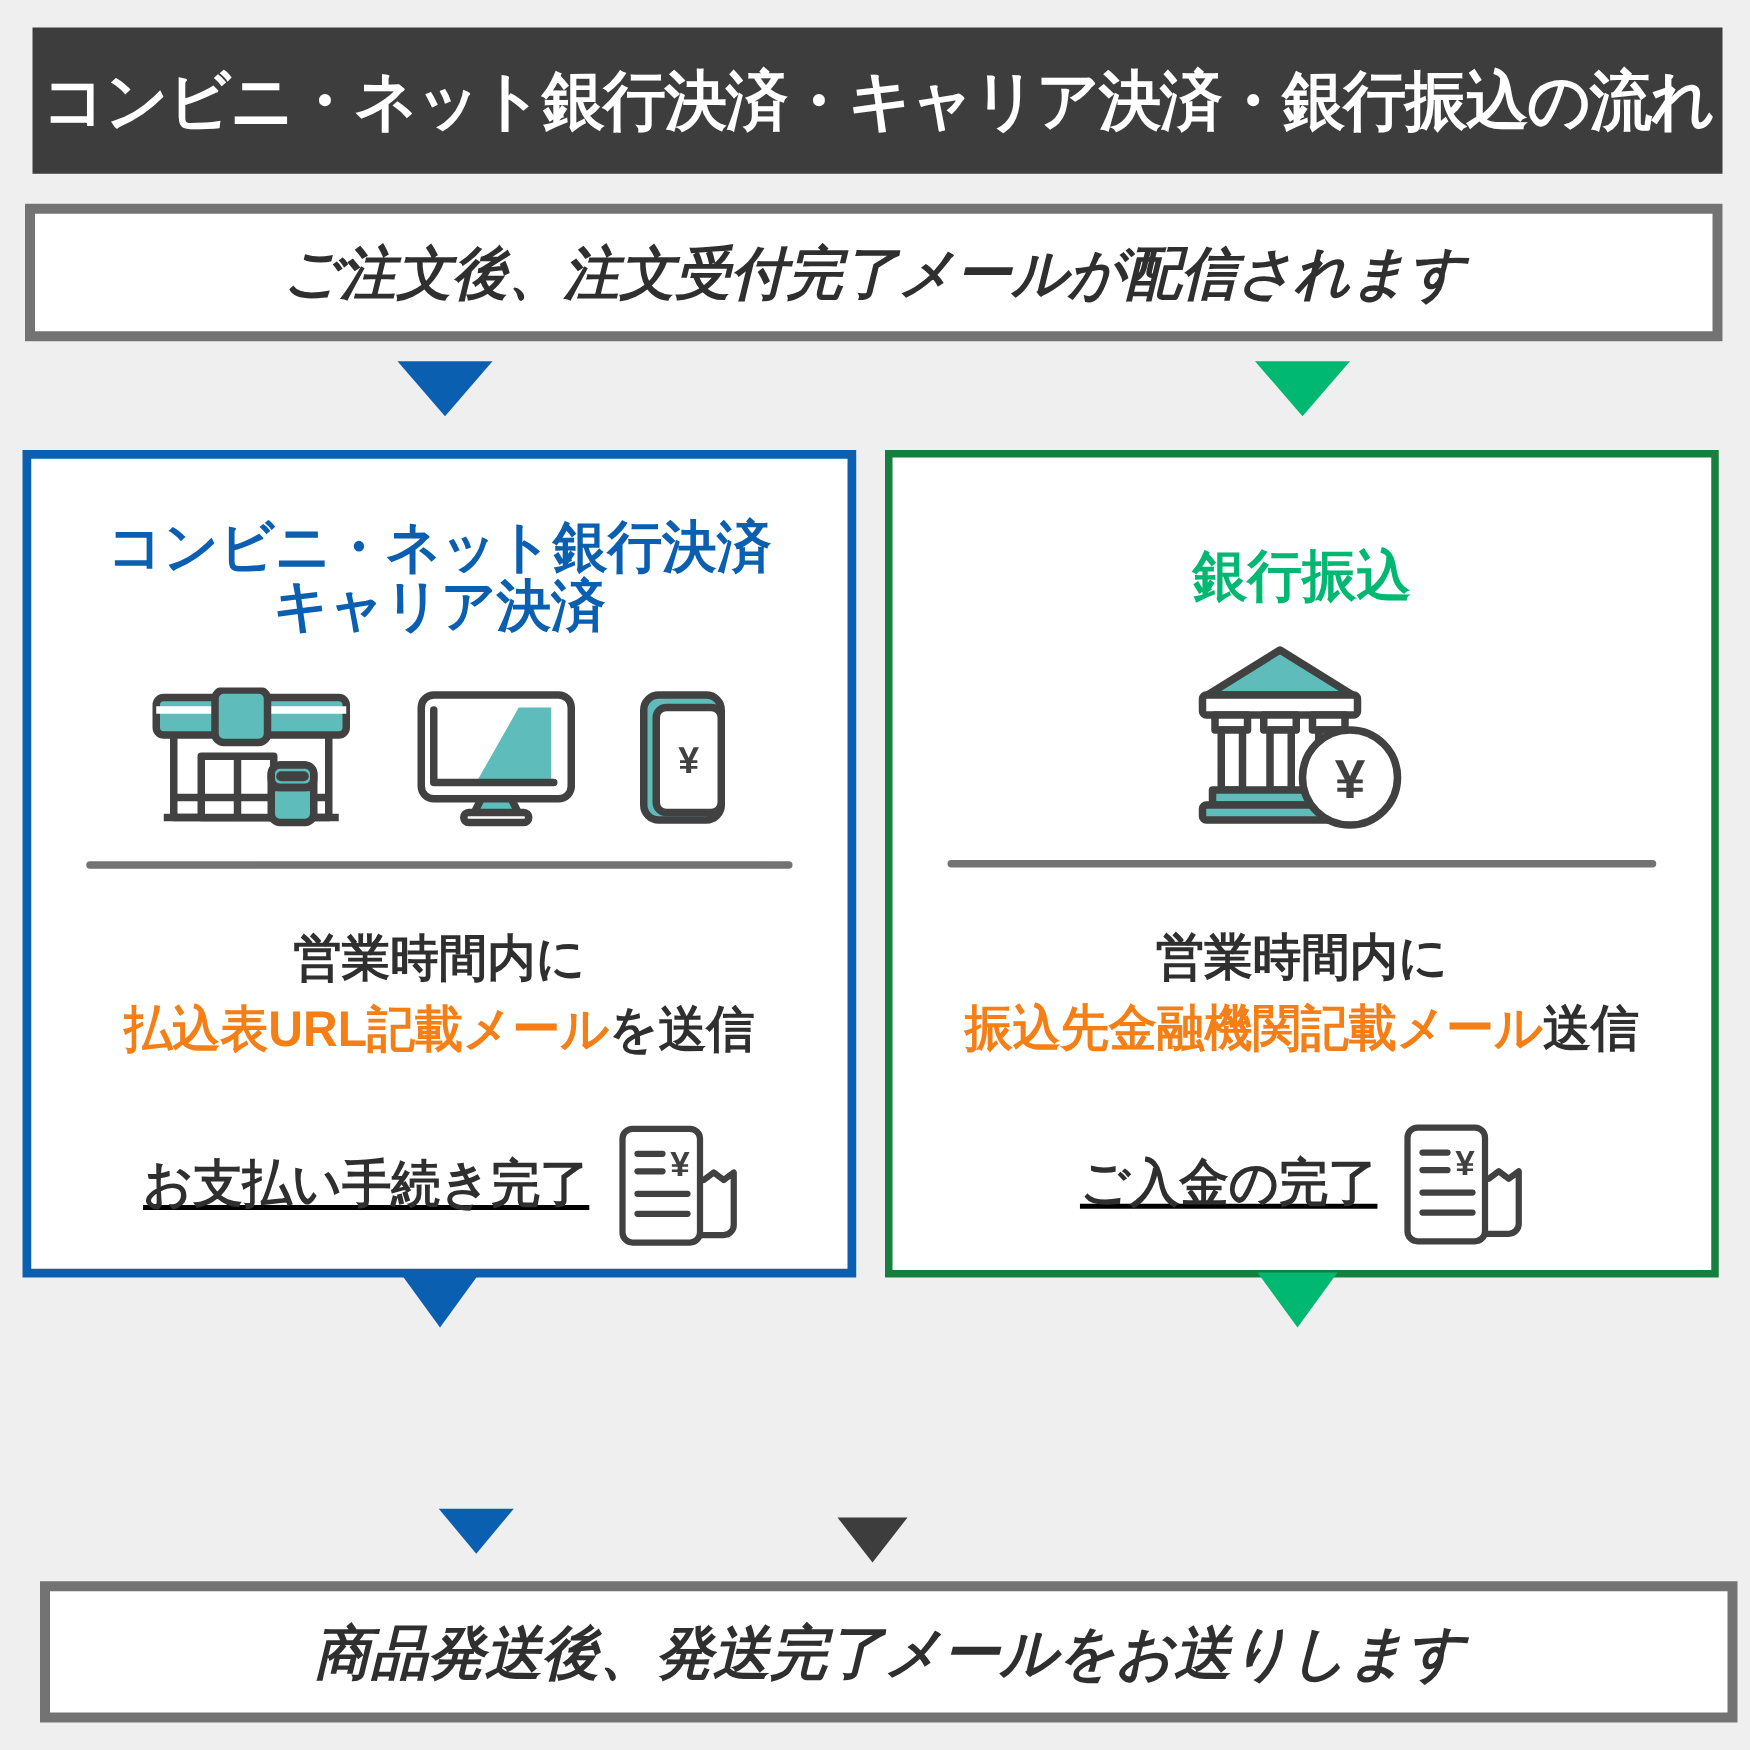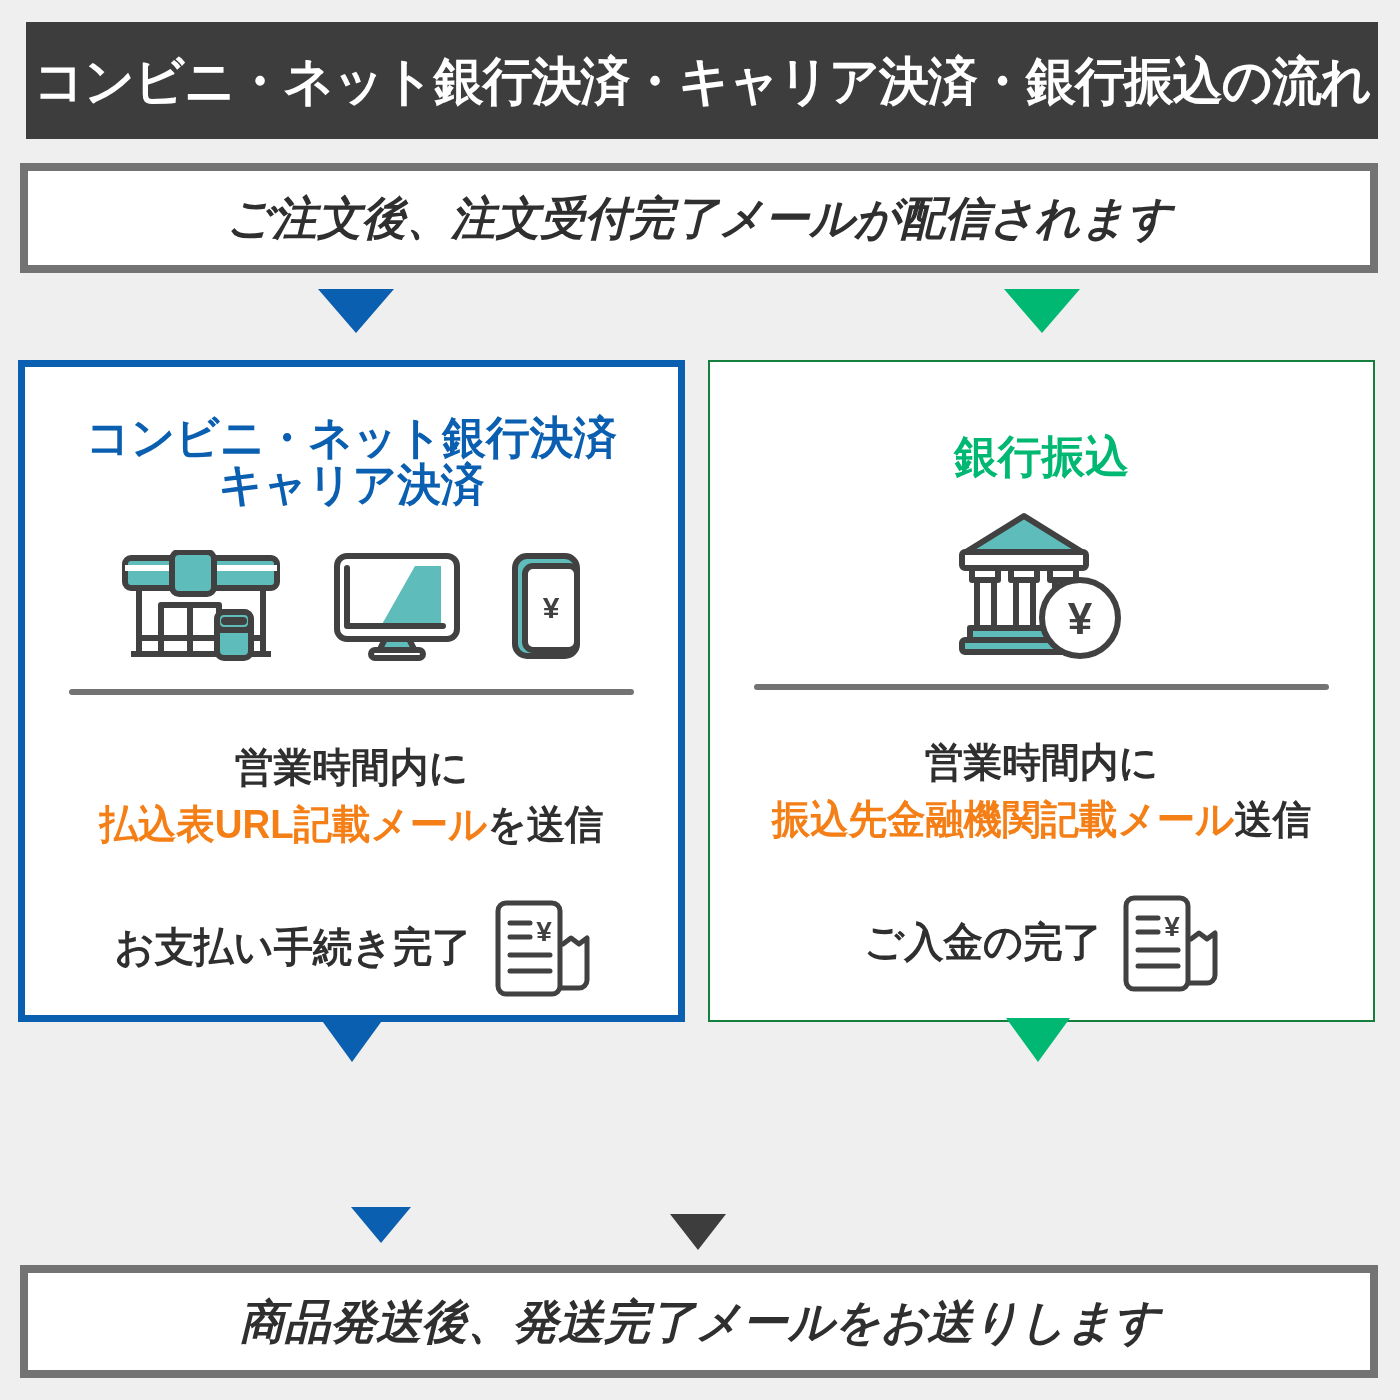--- a/index.html
+++ b/index.html
@@ -36,21 +36,21 @@
     color:#2f2f2f;font-weight:bold;line-height:1;white-space:nowrap;
     transform:scaleX(0.97);
   }
 
   #box-order{left:20px;top:163px;width:1358px;height:110px;}
   #box-order .txt{font-size:46px;}
 
   #box-confirm{left:20px;top:1081px;width:1358px;height:112px;}
   #box-confirm .txt{font-size:47px;}
 
-  #box-shipped{left:20px;top:1265px;width:1358px;height:113px;}
+  #box-shipped{left:32px;top:1265px;width:1358px;height:113px;}
   #box-shipped .txt{font-size:47px;}
 
   
   .tri{
     position:absolute;width:0;height:0;
     border-left-style:solid;border-right-style:solid;border-top-style:solid;
     border-left-color:transparent;border-right-color:transparent;
   }
   .tri-blue-top{
     left:318px;top:289px;
@@ -82,21 +82,21 @@
     border-left-width:28px;border-right-width:28px;border-top-width:36px;
     border-top-color:#3d3d3d;
   }
 
   
   .panel{
     position:absolute;top:343px;height:662px;
     background:#ffffff;box-sizing:border-box;margin-top:17px;
   }
   #panel-conv{left:18px;width:667px;border:7px solid #0b5fb0;}
-  #panel-bank{left:708px;width:667px;border:2px solid #15803d;}
+  #panel-bank{left:708px;width:667px;border:6px solid #15803d;}
 
   .panel-title{
     position:absolute;left:0;right:0;text-align:center;
     font-weight:bold;line-height:1.04;white-space:pre-line;
     transform:scaleX(0.97);
   }
   #panel-conv .panel-title{top:48px;font-size:45px;color:#0b5fb0;}
   #panel-bank .panel-title{top:72px;font-size:45px;color:#00b871;}
 
   .icon-row{
@@ -125,21 +125,21 @@
   }
   .step-line2 .hi{color:#f57f17;}
   .step-line2 .nm{color:#2f2f2f;}
   #panel-conv .step-line1{top:380px;}
   #panel-conv .step-line2{top:437px;}
   #panel-bank .step-line1{top:380px;}
   #panel-bank .step-line2{top:437px;}
 
   .final-row{
     position:absolute;left:0;right:0;
-    display:flex;align-items:center;justify-content:center;gap:8px;
+    display:flex;align-items:center;justify-content:center;gap:8px;text-decoration:underline;
   }
   #panel-conv .final-row{top:530px;}
   #panel-bank .final-row{top:530px;text-align:right;}
   .final-row .lbl{
     font-size:41px;font-weight:bold;color:#2f2f2f;line-height:1;
     white-space:nowrap;transform:scaleX(0.96);
   }
 
   svg{display:block;}
 </style>

